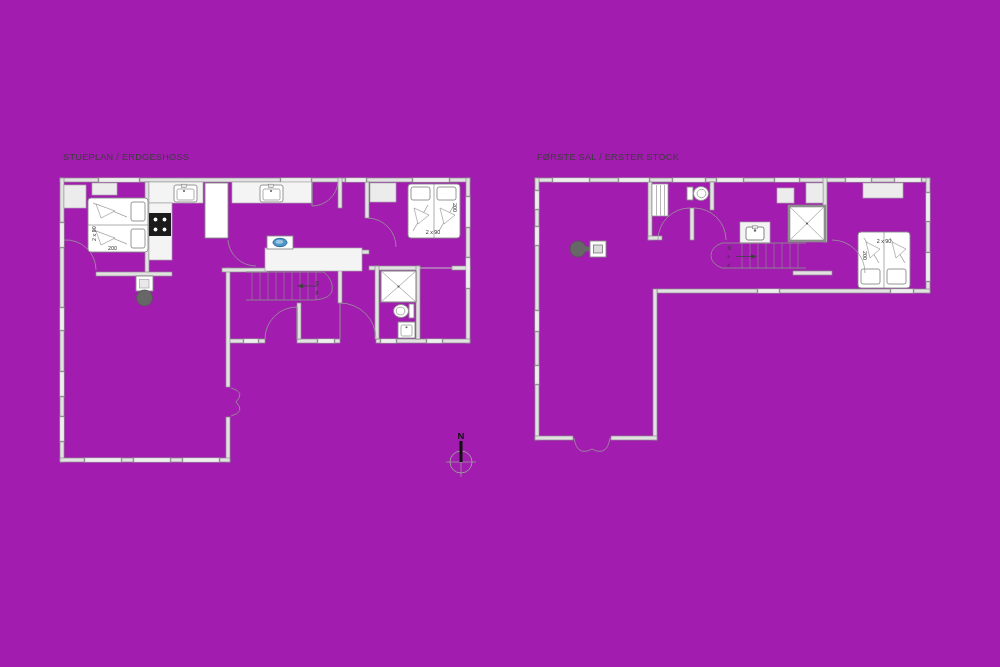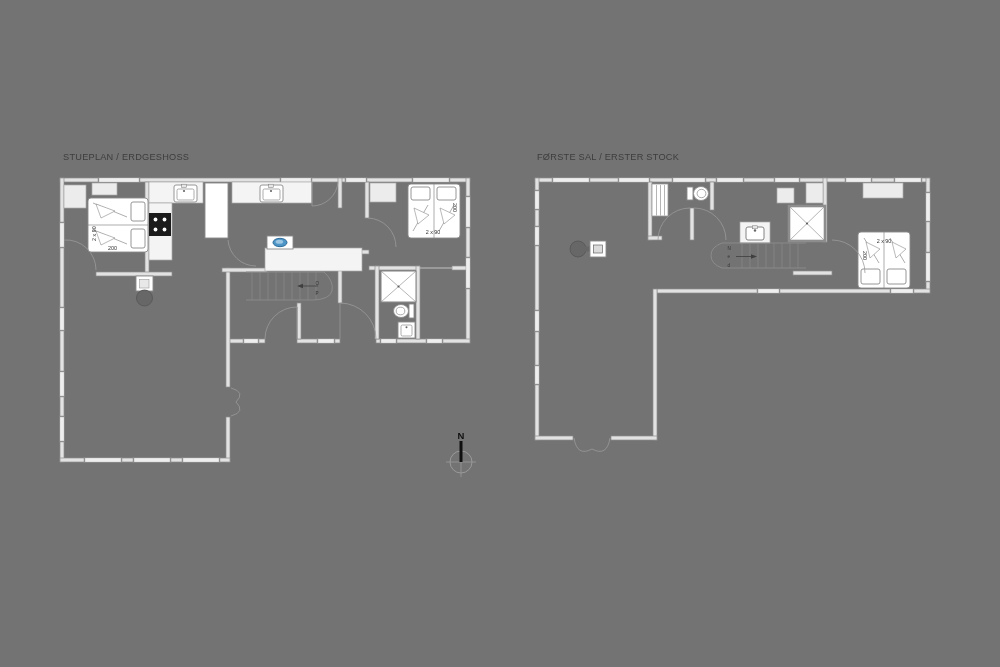--- a/index.html
+++ b/index.html
@@ -1,16 +1,16 @@
 <!DOCTYPE html>
 <html><head>
 <meta charset="utf-8">
 <style>
   html,body{margin:0;padding:0;background:#ffffff;}
-  .page{position:relative;width:1000px;height:667px;background:#737373;overflow:hidden;
+  .page{position:relative;width:1000px;height:667px;background:#a21caf;overflow:hidden;
         font-family:"Liberation Sans",sans-serif;text-align:center;}
   svg text{font-family:"Liberation Sans",sans-serif;}
   .t-title{font-size:9.2px;fill:#3d3d3d;letter-spacing:.25px}
   .t-lbl{font-size:5.4px;fill:#333}
   .t-stair{font-size:4.6px;fill:#333}
   .t-n{font-size:9.5px;font-weight:bold;fill:#101010}
   .wall{fill:#e2e2e2;stroke:#8d8d8d;stroke-width:.7}
   .win{fill:#ffffff;stroke:#9c9c9c;stroke-width:.55}
   .fix{fill:#ffffff;stroke:#8a8a8a;stroke-width:.9}
   .fixl{stroke:#8a8a8a;stroke-width:.7;fill:none}

